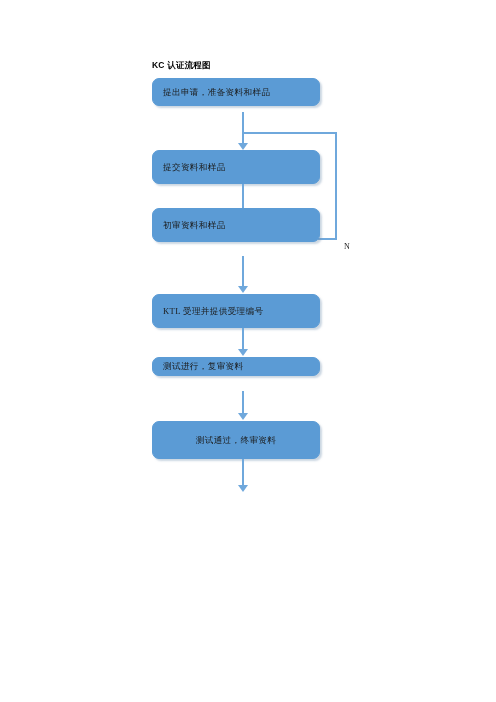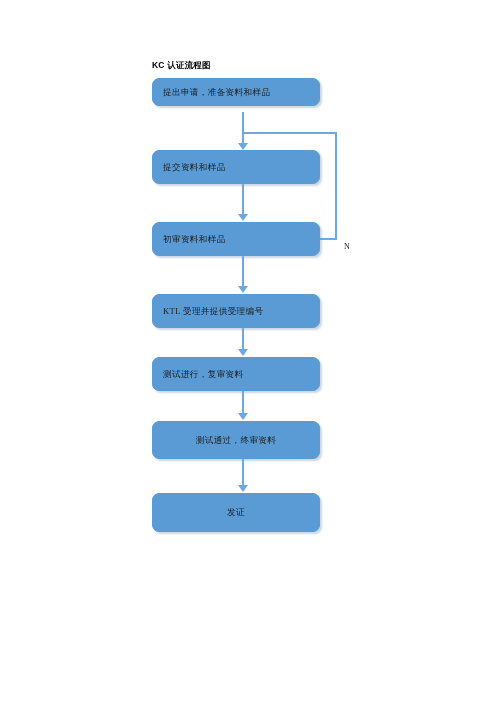--- a/index.html
+++ b/index.html
@@ -56,23 +56,23 @@
     width: 100%;
   }
   .node.align-left  { justify-content: flex-start; }
   .node.align-left .node-label  { padding-left: 10px; text-align: left; }
   .node.align-center { justify-content: center; }
   .node.align-center .node-label { text-align: center; }
 
   
   #node-1 { top: 78px;  height: 28px; }
   #node-2 { top: 150px; height: 34px; }
-  #node-3 { top: 222px; height: 34px; }
+  #node-3 { top: 208px; height: 34px; }
   #node-4 { top: 294px; height: 34px; }
-  #node-5 { top: 357px; height: 34px; }
+  #node-5 { top: 357px; height: 19px; }
   #node-6 { top: 421px; height: 38px; }
   #node-7 { top: 493px; height: 39px; }
 
   
   .conn-v {
     position: absolute;
     width: 2px;
     background: #6FA8DC;
     left: 242px;
   }
@@ -166,17 +166,14 @@
   <div class="conn-v" id="conn-5-6"></div>
   <div class="arrow-head" id="arrow-5-6"></div>
 
   <div class="node align-center" id="node-6">
     <span class="node-label">测试通过，终审资料</span>
   </div>
 
   <div class="conn-v" id="conn-6-7"></div>
   <div class="arrow-head" id="arrow-6-7"></div>
 
-  <div class="node align-center" id="node-7">
-    <span class="node-label">发证</span>
-  </div>
 
 </div>
 
 </body></html>

